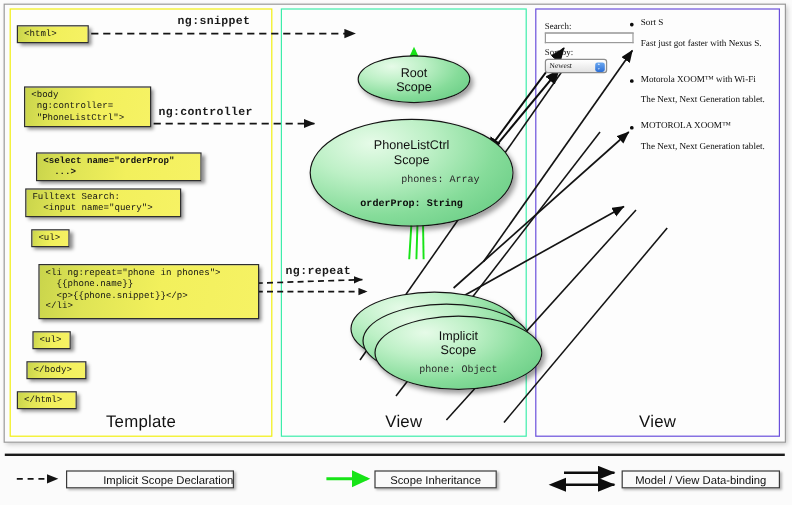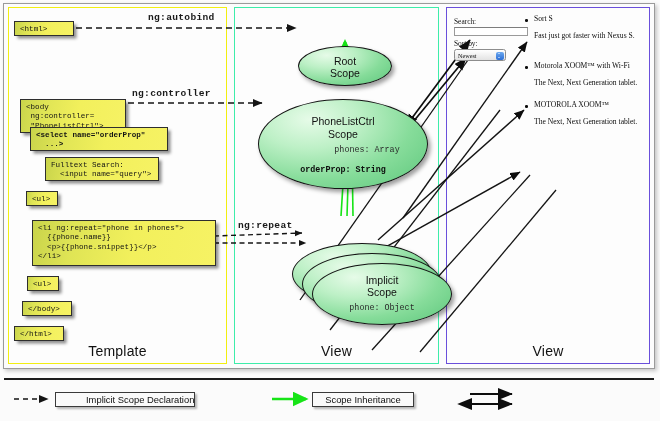--- a/index.html
+++ b/index.html
@@ -131,37 +131,37 @@
     <path d="M378,240 L524,110" stroke="#141414" stroke-width="1.4" fill="none" marker-end="url(#ahb)"></path>
     <path d="M366,258 L520,172" stroke="#141414" stroke-width="1.4" fill="none" marker-end="url(#ahb)"></path>
 
     <path d="M468,60 L300,300" stroke="#141414" stroke-width="1.3" fill="none"></path>
     <path d="M500,110 L330,330" stroke="#141414" stroke-width="1.3" fill="none"></path>
     <path d="M530,175 L372,350" stroke="#141414" stroke-width="1.3" fill="none"></path>
     <path d="M556,190 L420,352" stroke="#141414" stroke-width="1.3" fill="none"></path>
   </svg>
 
   <div class="codebox" style="left:14px;top:21px;width:60px;height:15px;">&lt;html&gt;</div>
-  <div class="codebox" style="left:20px;top:99px;width:106px;height:34px;">&lt;body
+  <div class="codebox" style="left:20px;top:72px;width:106px;height:34px;">&lt;body
  ng:controller=
  "PhoneListCtrl"&gt;</div>
   <div class="codebox bold" style="left:30px;top:127px;width:138px;height:24px;">&lt;select name="orderProp"
   ...&gt;</div>
-  <div class="codebox" style="left:45px;top:157px;width:114px;height:24px;">Fulltext Search:
+  <div class="codebox" style="left:21px;top:157px;width:130px;height:24px;">Fulltext Search:
   &lt;input name="query"&gt;</div>
   <div class="codebox" style="left:26px;top:191px;width:32px;height:15px;">&lt;ul&gt;</div>
   <div class="codebox" style="left:32px;top:220px;width:184px;height:46px;">&lt;li ng:repeat="phone in phones"&gt;
   {{phone.name}}
   &lt;p&gt;{{phone.snippet}}&lt;/p&gt;
 &lt;/li&gt;</div>
   <div class="codebox" style="left:27px;top:276px;width:32px;height:15px;">&lt;ul&gt;</div>
   <div class="codebox" style="left:22px;top:301px;width:50px;height:15px;">&lt;/body&gt;</div>
   <div class="codebox" style="left:14px;top:326px;width:50px;height:15px;">&lt;/html&gt;</div>
 
-  <div class="conn-label" style="left:148px;top:12px;">ng:autobind</div>
+  <div class="conn-label" style="left:148px;top:12px;">ng:snippet</div>
   <div class="conn-label" style="left:132px;top:88px;">ng:controller</div>
   <div class="conn-label" style="left:238px;top:220px;">ng:repeat</div>
 
   <div class="ellipse" style="left:298px;top:5px;width:94px;height:40px;">
     <div class="etitle" style="top:8px;">Root</div>
     <div class="etitle" style="top:20px;">Scope</div>
   </div>
 
   <div class="ellipse" style="left:258px;top:58px;width:170px;height:90px;">
     <div class="etitle" style="top:15px;">PhoneListCtrl</div>
@@ -205,14 +205,15 @@
     <path d="M14,399 L48,399" stroke="#141414" stroke-width="1.5" stroke-dasharray="5,4" fill="none" marker-end="url(#ah)"></path>
 
     <path d="M272,399 L306,399" stroke="#17e417" stroke-width="2.6" fill="none" marker-end="url(#ahg)"></path>
 
     <path d="M470,394 L512,394" stroke="#0d0d0d" stroke-width="2" fill="none" marker-end="url(#ahb)"></path>
     <path d="M470,404 L512,404" stroke="#0d0d0d" stroke-width="2" fill="none" marker-start="url(#ahb2)" marker-end="url(#ahb)"></path>
   </svg>
 
   <div class="legend-box" style="left:55px;top:392px;width:140px;height:15px;padding-left:30px;">Implicit Scope Declaration</div>
   <div class="legend-box" style="left:312px;top:392px;width:102px;height:15px;">Scope Inheritance</div>
+  <div class="legend-box" style="left:518px;top:392px;width:132px;height:15px;">Model / View Data-binding</div>
 
 </div>
 
 </body></html>

